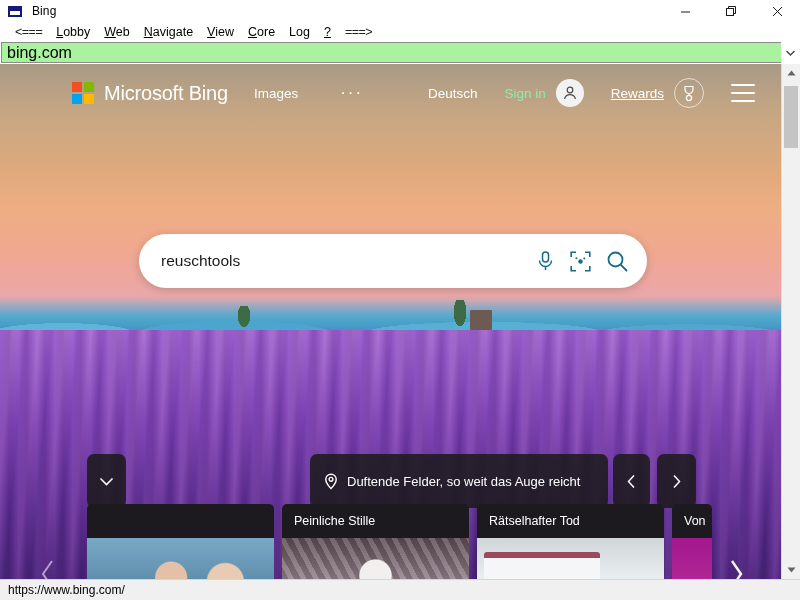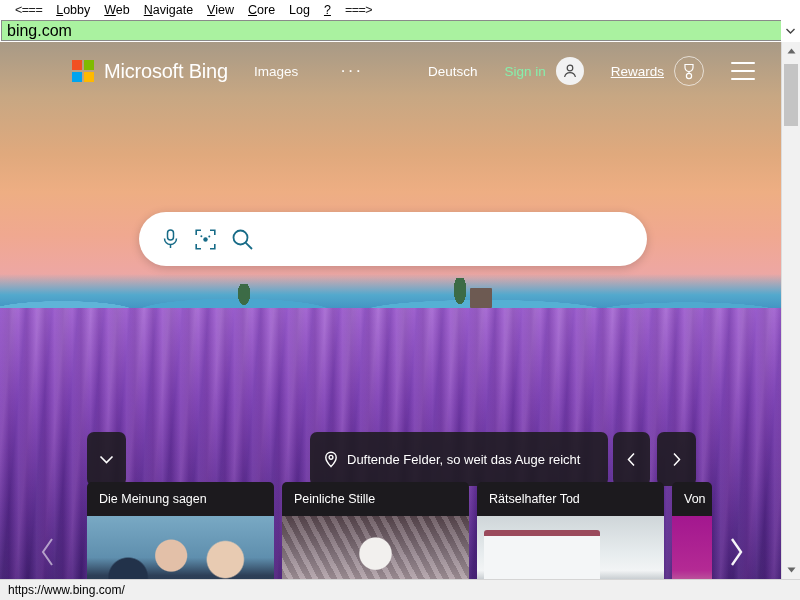--- a/index.html
+++ b/index.html
@@ -442,20 +442,43 @@
     color: #000;
     flex: none;
     box-sizing: border-box;
   }
 </style>
 </head>
 <body>
 
 <div class="app">
 
+  <div class="titlebar">
+    <div class="title-icon"></div>
+    <div class="title-text">Bing</div>
+    <div class="winbtns">
+      <div class="winbtn">
+        <svg width="11" height="11" viewBox="0 0 11 11">
+            <line x1="1" y1="6" x2="10" y2="6" stroke="currentColor" stroke-width="1"></line>
+          </svg>
+      </div>
+      <div class="winbtn">
+        <svg width="11" height="11" viewBox="0 0 11 11" fill="none" stroke="currentColor" stroke-width="1">
+          <rect x="0.5" y="2.5" width="7" height="7"></rect>
+          <polyline points="2.5,2.5 2.5,0.5 9.5,0.5 9.5,7.5 7.5,7.5"></polyline>
+        </svg>
+      </div>
+      <div class="winbtn">
+        <svg width="11" height="11" viewBox="0 0 11 11" stroke="currentColor" stroke-width="1">
+          <line x1="1" y1="1" x2="10" y2="10"></line>
+            <line x1="10" y1="1" x2="1" y2="10"></line>
+        </svg>
+      </div>
+    </div>
+  </div>
 
   <div class="menubar">
     <div class="menuitem plain">&lt;===</div>
     <div class="menuitem"><u>L</u><span>obby</span></div>
     <div class="menuitem"><u>W</u><span>eb</span></div>
     <div class="menuitem"><u>N</u><span>avigate</span></div>
     <div class="menuitem"><u>V</u><span>iew</span></div>
     <div class="menuitem"><u>C</u><span>ore</span></div>
     <div class="menuitem">Lo<u>g</u></div>
     <div class="menuitem"><u>?</u></div>
@@ -513,20 +536,21 @@
           <div class="hamburger">
             <span></span>
               <span></span>
               <span></span>
           </div>
         </div>
       </div>
 
       <div class="searchwrap">
         <div class="searchbox">
+          <div class="search-text" placeholder="Suche im Web">reuschtools</div>
           <div class="search-icons">
             <span>
               <svg width="19" height="22" viewBox="0 0 19 22" fill="none" stroke="currentColor" stroke-width="1.5">
                 <rect x="6.5" y="2" width="6" height="10" rx="3"></rect>
                 <path d="M3.5 10.5a6 6 0 0 0 12 0"></path>
                 <line x1="9.5" y1="16.5" x2="9.5" y2="20"></line>
               </svg>
             </span>
             <span>
               <svg width="21" height="21" viewBox="0 0 21 21" fill="none" stroke="currentColor" stroke-width="1.6">
@@ -573,21 +597,20 @@
         </div>
         <div class="pillbtn btn-next">
           <svg width="9" height="15" viewBox="0 0 9 15" fill="none" stroke="currentColor" stroke-width="1.5">
             <polyline points="2,1.5 7.5,7.5 2,13.5"></polyline>
           </svg>
         </div>
       </div>
 
       <div class="cards">
         <div class="card">
-          <div class="card-title">Die Meinung sagen</div>
           <div class="card-img img-a"></div>
         </div>
         <div class="card">
           <div class="card-title">Peinliche Stille</div>
           <div class="card-img img-b"></div>
         </div>
         <div class="card">
           <div class="card-title">Rätselhafter Tod</div>
           <div class="card-img img-c">
             

